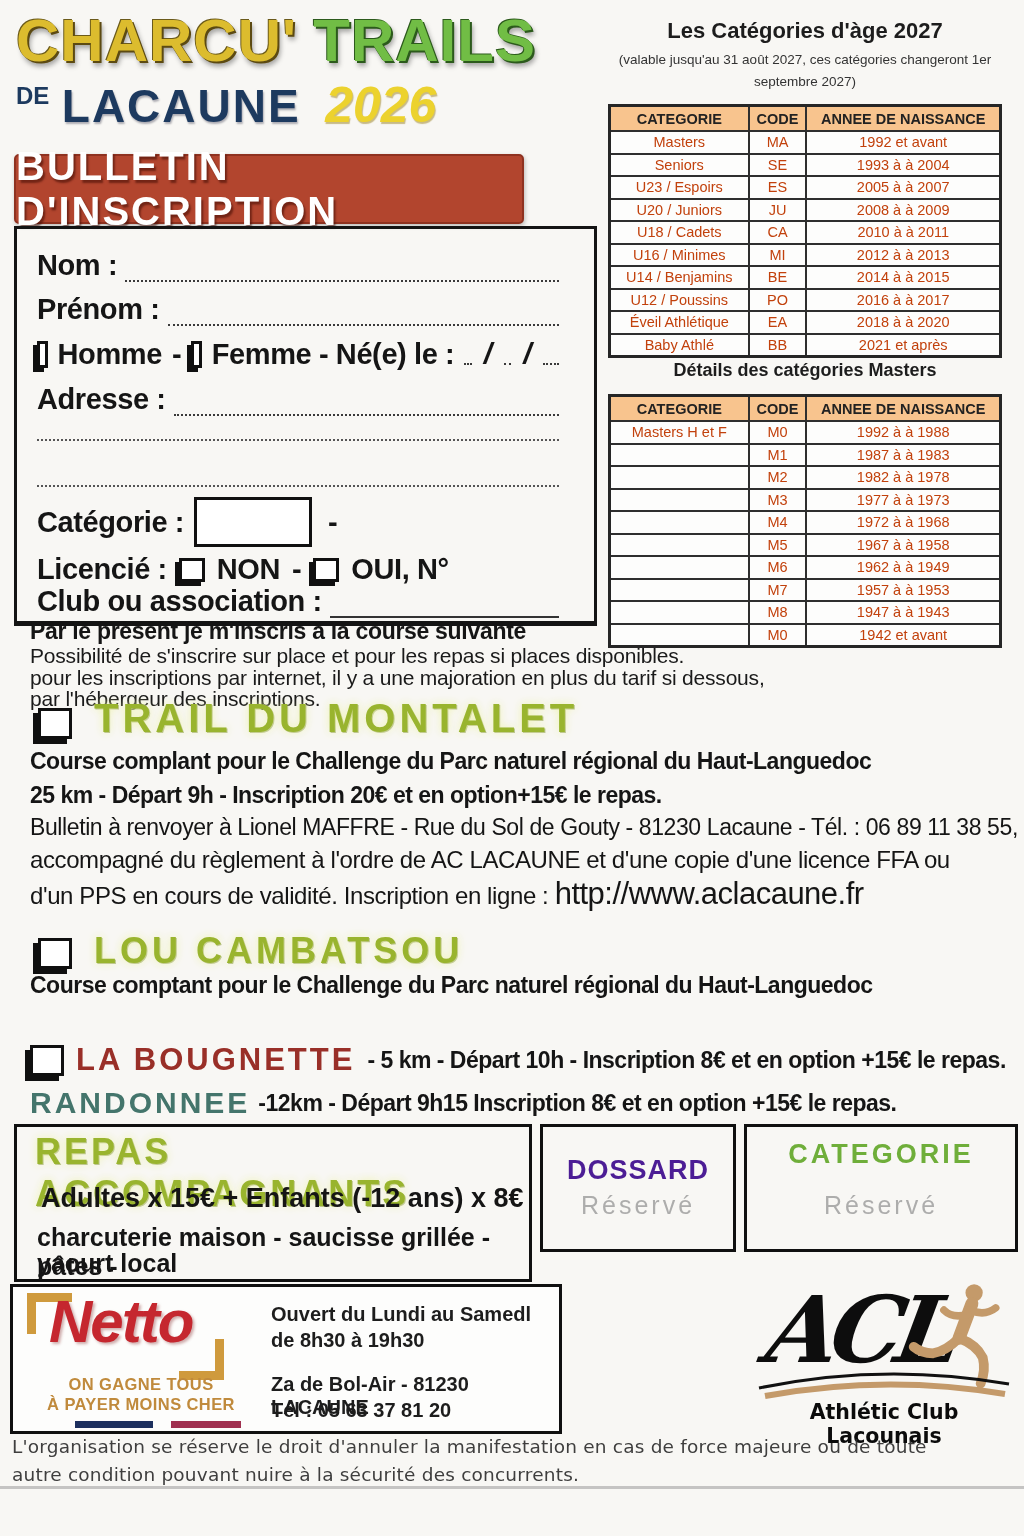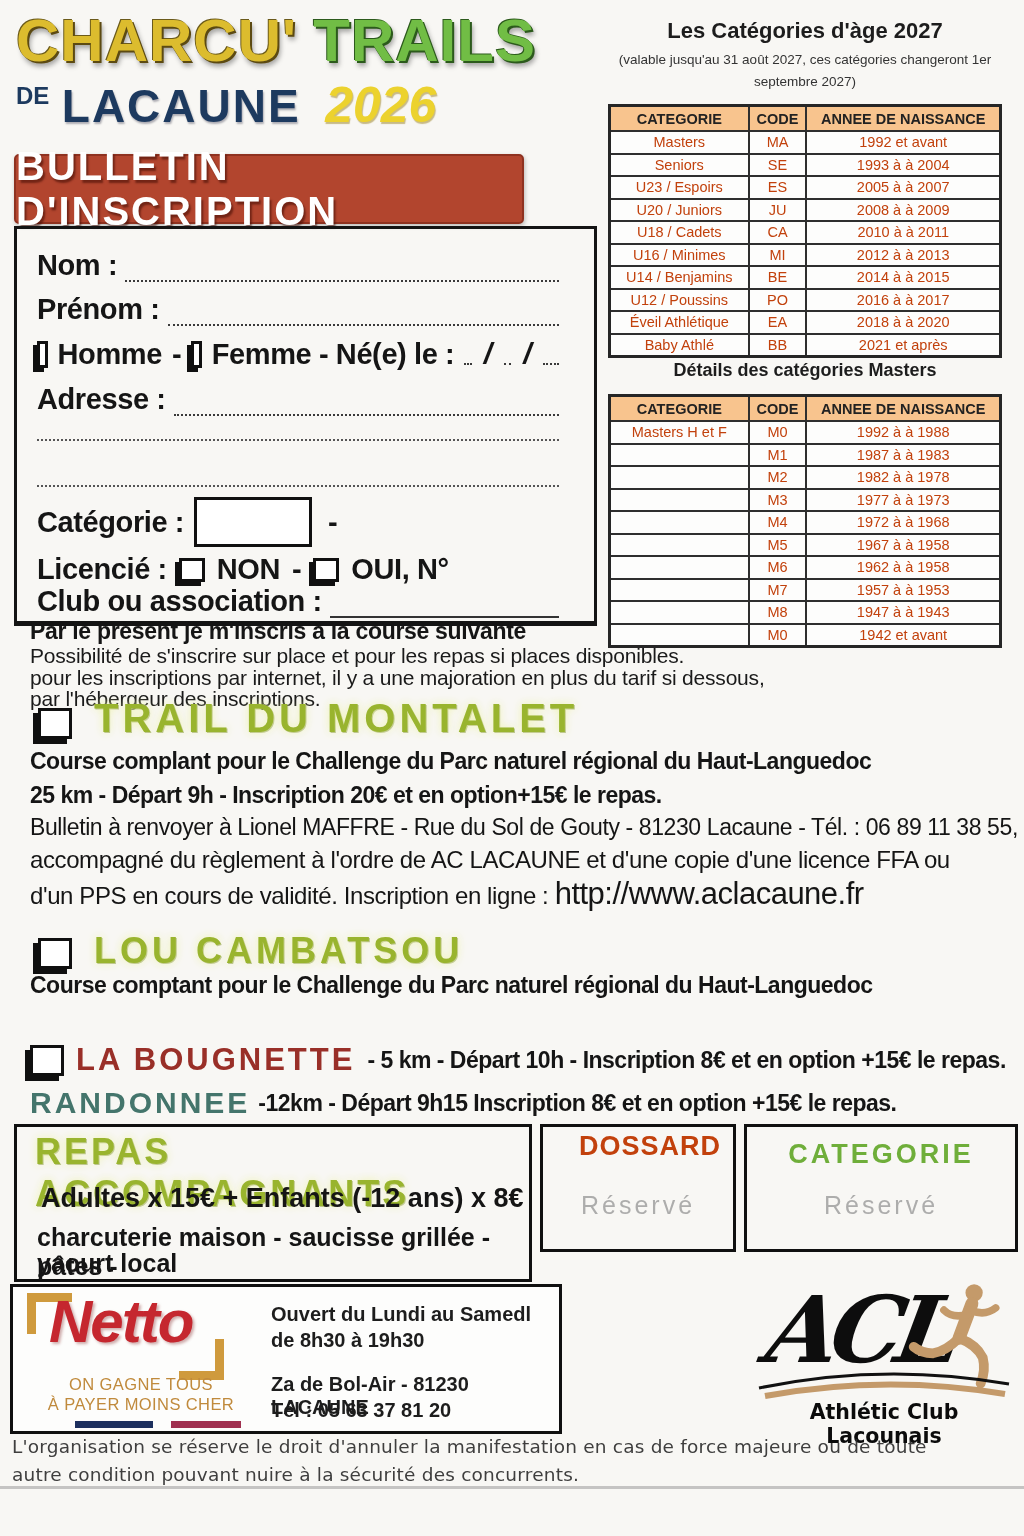--- a/index.html
+++ b/index.html
@@ -59,21 +59,21 @@
   .rsv-title{width:100%;text-align:center;font-weight:900;font-size:27px;letter-spacing:1px;}
   .rsv-val{width:100%;text-align:center;font-size:25px;color:#9b9b9b;letter-spacing:3px;opacity:.8;}
 
   
   .nettobox{left:10px;top:1284px;width:546px;height:144px;border:3px solid #101010;background:#fdfdfc;}
   .brk{position:absolute;}
   .brk.tl{left:14px;top:6px;width:36px;height:32px;border-left:9px solid #cf9a3d;border-top:9px solid #cf9a3d;}
   .brk.br{left:166px;top:52px;width:36px;height:32px;border-right:9px solid #cf9a3d;border-bottom:9px solid #cf9a3d;}
   .netto{left:36px;top:0px;font-size:60px;font-weight:900;font-style:italic;color:#c5272f;letter-spacing:-2px;
          text-shadow:2px 2px 3px rgba(120,20,20,.35);}
-  .tagline{left:14px;width:228px;text-align:center;font-size:16.5px;font-weight:400;color:#c08a3c;letter-spacing:.4px;}
+  .tagline{left:14px;width:228px;text-align:center;font-size:16.5px;font-weight:700;color:#c08a3c;letter-spacing:.4px;}
   .nbar{position:absolute;height:7px;}
   .ninfo{left:258px;width:276px;text-align:left;font-size:20px;font-weight:700;color:#1d1d1d;}
   .aclbox{left:755px;top:1282px;width:258px;height:146px;}
   .aclword{left:14px;top:-6px;font-size:92px;font-weight:700;font-style:italic;font-family:"DejaVu Serif",serif;
            color:#0d0d0d;letter-spacing:-8px;transform:skewX(-10deg);}
   .aclname{left:0;top:118px;width:258px;text-align:center;font-size:20.5px;font-weight:800;color:#0b0b0b;font-family:"DejaVu Sans",sans-serif;}
 
   .footline{left:12px;font-size:18.5px;color:#2b2b2b;letter-spacing:.2px;opacity:.9;font-family:"DejaVu Sans",sans-serif;}
   .divider{left:0;top:1486px;width:1024px;height:3px;background:#9a9a9a;opacity:.55;}
 </style>
@@ -258,21 +258,21 @@
           <td>1972 à à 1968</td>
         </tr>
         <tr>
           <td></td>
           <td>M5</td>
           <td>1967 à à 1958</td>
         </tr>
         <tr>
           <td></td>
           <td>M6</td>
-          <td>1962 à à 1958</td>
+          <td>1962 à à 1949</td>
         </tr>
         <tr>
           <td></td>
           <td>M7</td>
           <td>1957 à à 1953</td>
         </tr>
         <tr>
           <td></td>
           <td>M8</td>
           <td>1947 à à 1943</td>
@@ -312,21 +312,21 @@
   </div>
 
   <div class="abs repasbox">
     <div class="abs gtitle" style="left:18px;top:4px;font-size:36px;letter-spacing:3px;">REPAS ACCOMPAGNANTS</div>
     <div class="abs" style="left:24px;top:56px;font-size:27px;font-weight:600;">Adultes x 15€ + Enfants (-12 ans) x 8€</div>
     <div class="abs" style="left:20px;top:96px;font-size:25px;font-weight:600;">charcuterie maison - saucisse grillée - pâtes -</div>
     <div class="abs" style="left:20px;top:122px;font-size:25px;font-weight:600;">yaourt local</div>
   </div>
 
   <div class="abs rsvbox" style="left:540px;top:1124px;width:190px;height:122px;">
-    <div class="abs rsv-title" style="top:4px;color:#c2410c;margin-left:12px;">DOSSARD</div>
+    <div class="abs rsv-title" style="top:28px;color:#4c1d95;">DOSSARD</div>
     <div class="abs rsv-val" style="top:64px;">Réservé</div>
   </div>
 
   <div class="abs rsvbox" style="left:744px;top:1124px;width:268px;height:122px;">
     <div class="abs rsv-title" style="top:12px;color:#6fae3a;letter-spacing:3px;">CATEGORIE</div>
     <div class="abs rsv-val" style="top:64px;">Réservé</div>
   </div>
 
   <div class="abs nettobox">
     <span class="brk tl"></span>

